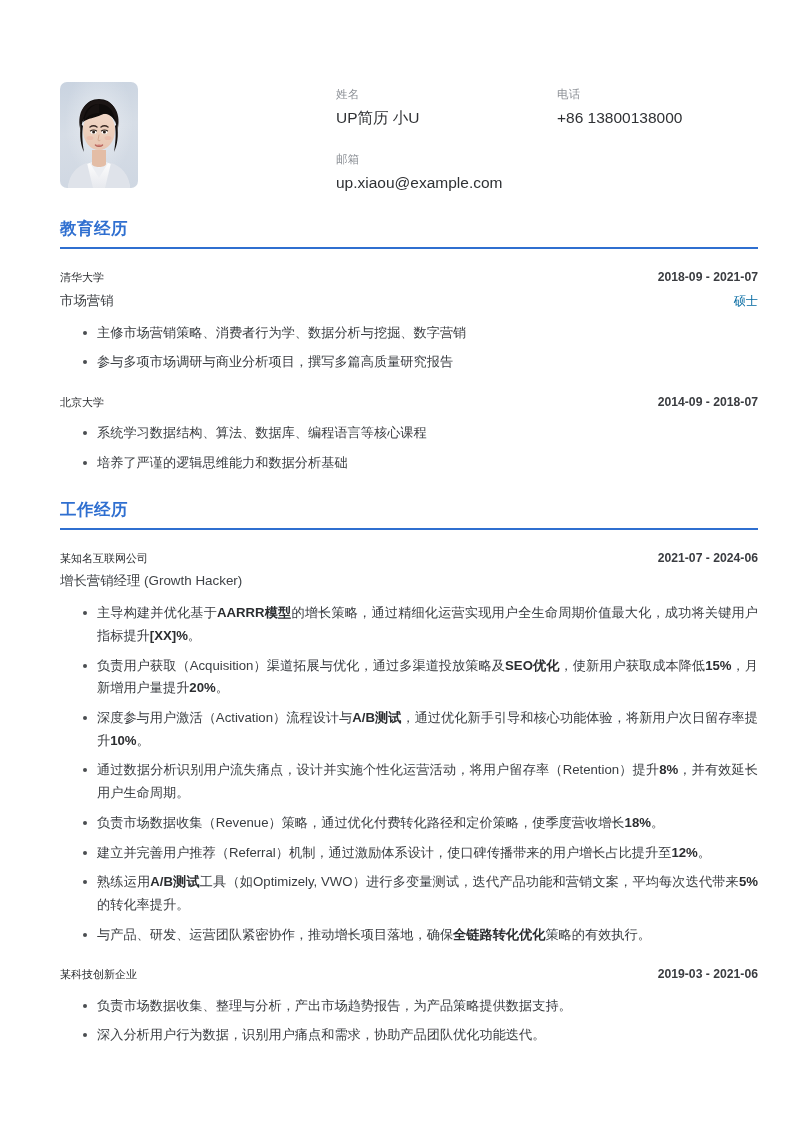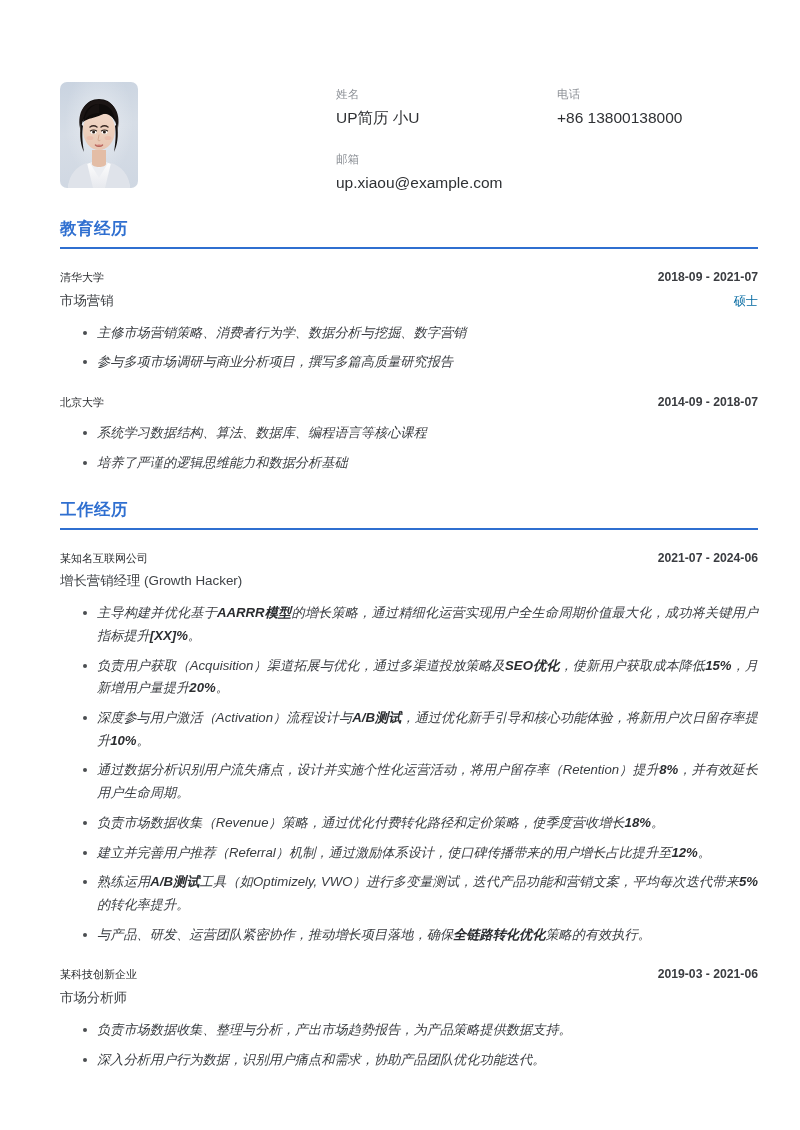--- a/index.html
+++ b/index.html
@@ -125,21 +125,20 @@
     list-style: none;
   }
   ul.bullets li {
     position: relative;
     font-size: 13.2px;
     line-height: 1.72;
     color: #3a3d41;
     margin-bottom: 7px;
     padding-left: 14px;
     text-align: justify;
-    font-style: italic;
   }
   ul.bullets li::before {
     content: "";
     position: absolute;
     left: 0;
     top: 9px;
     width: 4px;
     height: 4px;
     border-radius: 50%;
     background: #4a4d51;
@@ -274,24 +273,20 @@
               <li><span>建立并完善用户推荐（Referral）机制，通过激励体系设计，使口碑传播带来的用户增长占比提升至</span><b>12%</b><span>。</span></li>
               <li><span>熟练运用</span><b>A/B测试</b><span>工具（如Optimizely, VWO）进行多变量测试，迭代产品功能和营销文案，平均每次迭代带来</span><b>5%</b><span>的转化率提升。</span></li>
               <li><span>与产品、研发、运营团队紧密协作，推动增长项目落地，确保</span><b>全链路转化优化</b><span>策略的有效执行。</span></li>
             </ul>
           </div>
           <div class="entry">
             <div class="entry-row">
               <div class="entry-org">某科技创新企业</div>
               <div class="entry-date">2019-03 - 2021-06</div>
             </div>
-            <div class="entry-row sub">
-              <div class="entry-sub">市场分析师</div>
-              <div class="entry-meta"></div>
-            </div>
             <ul class="bullets">
               <li><span>负责市场数据收集、整理与分析，产出市场趋势报告，为产品策略提供数据支持。</span></li>
               <li><span>深入分析用户行为数据，识别用户痛点和需求，协助产品团队优化功能迭代。</span></li>
             </ul>
           </div>
         </div>
       </div>
 
   </div>
 </div>

